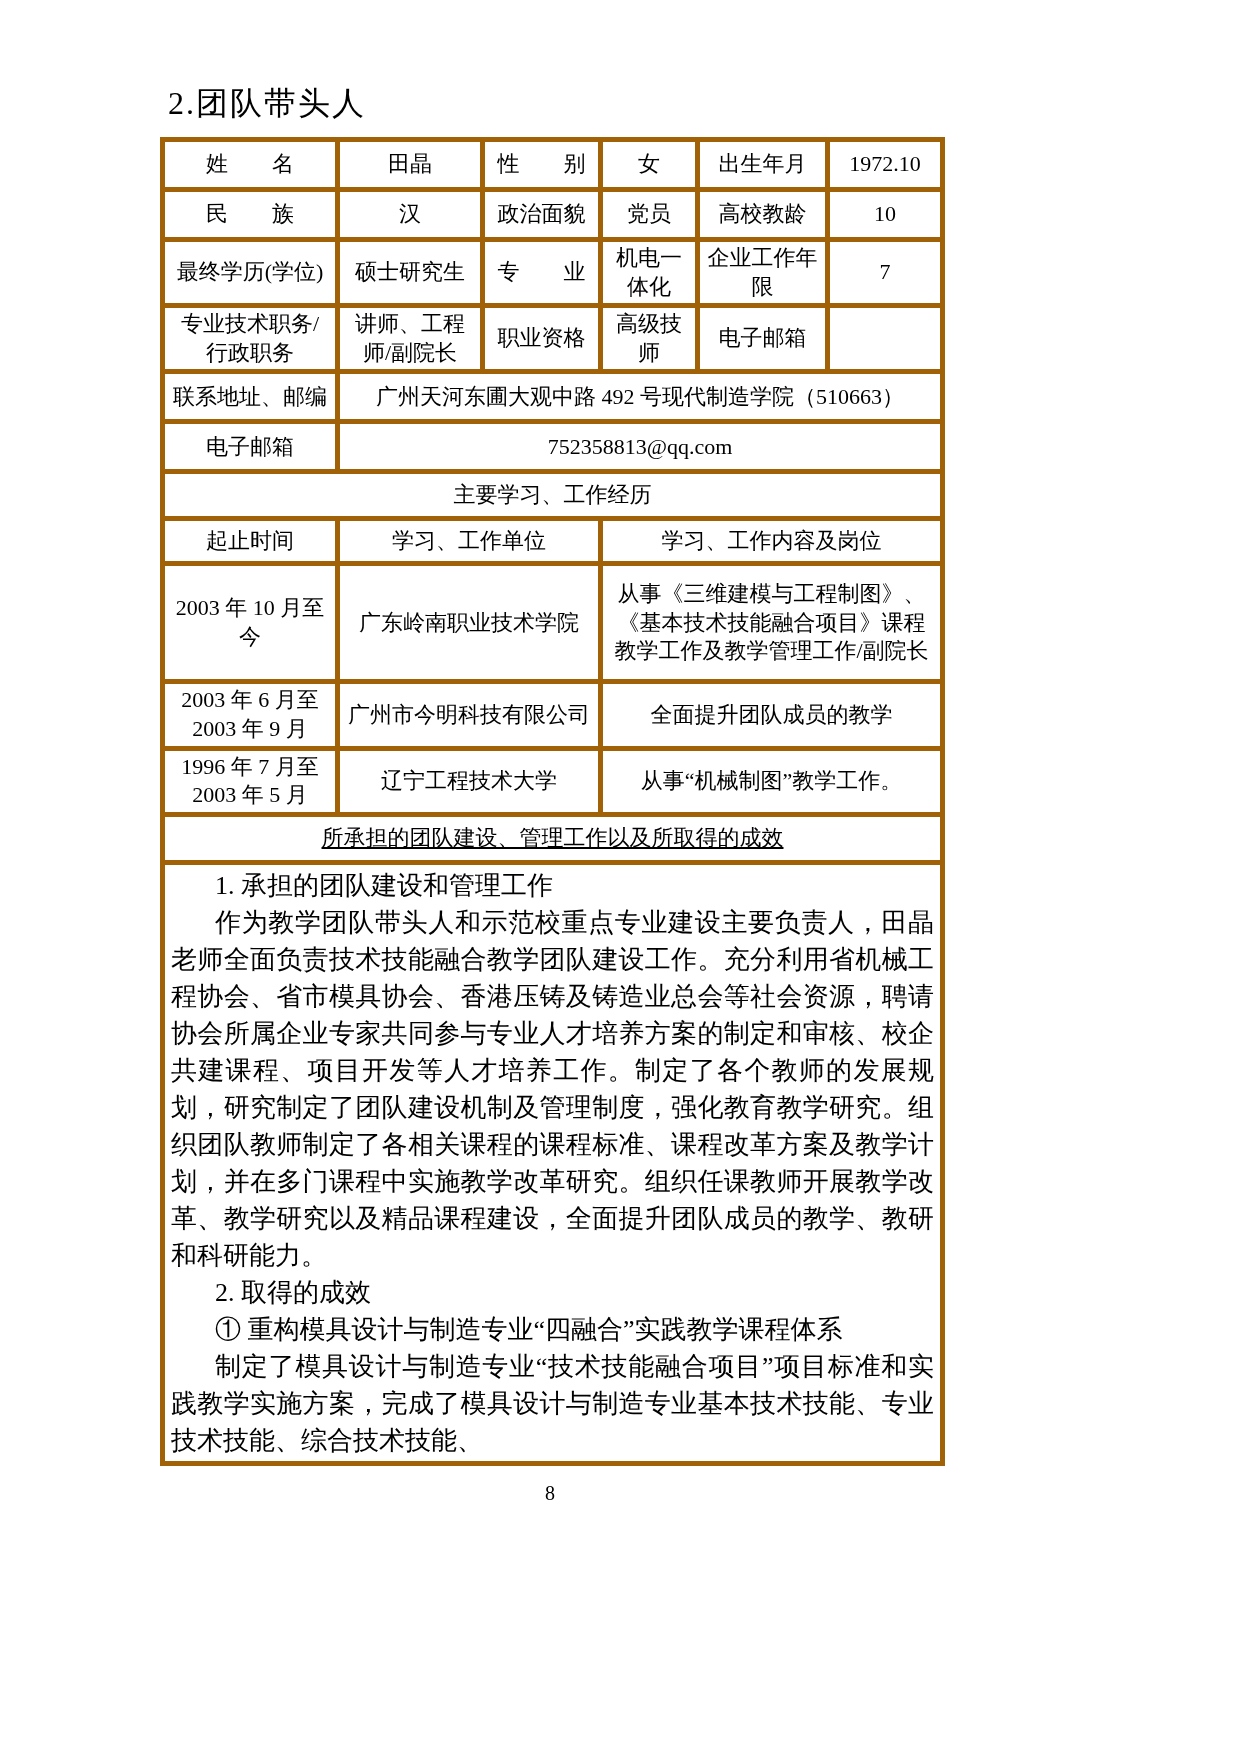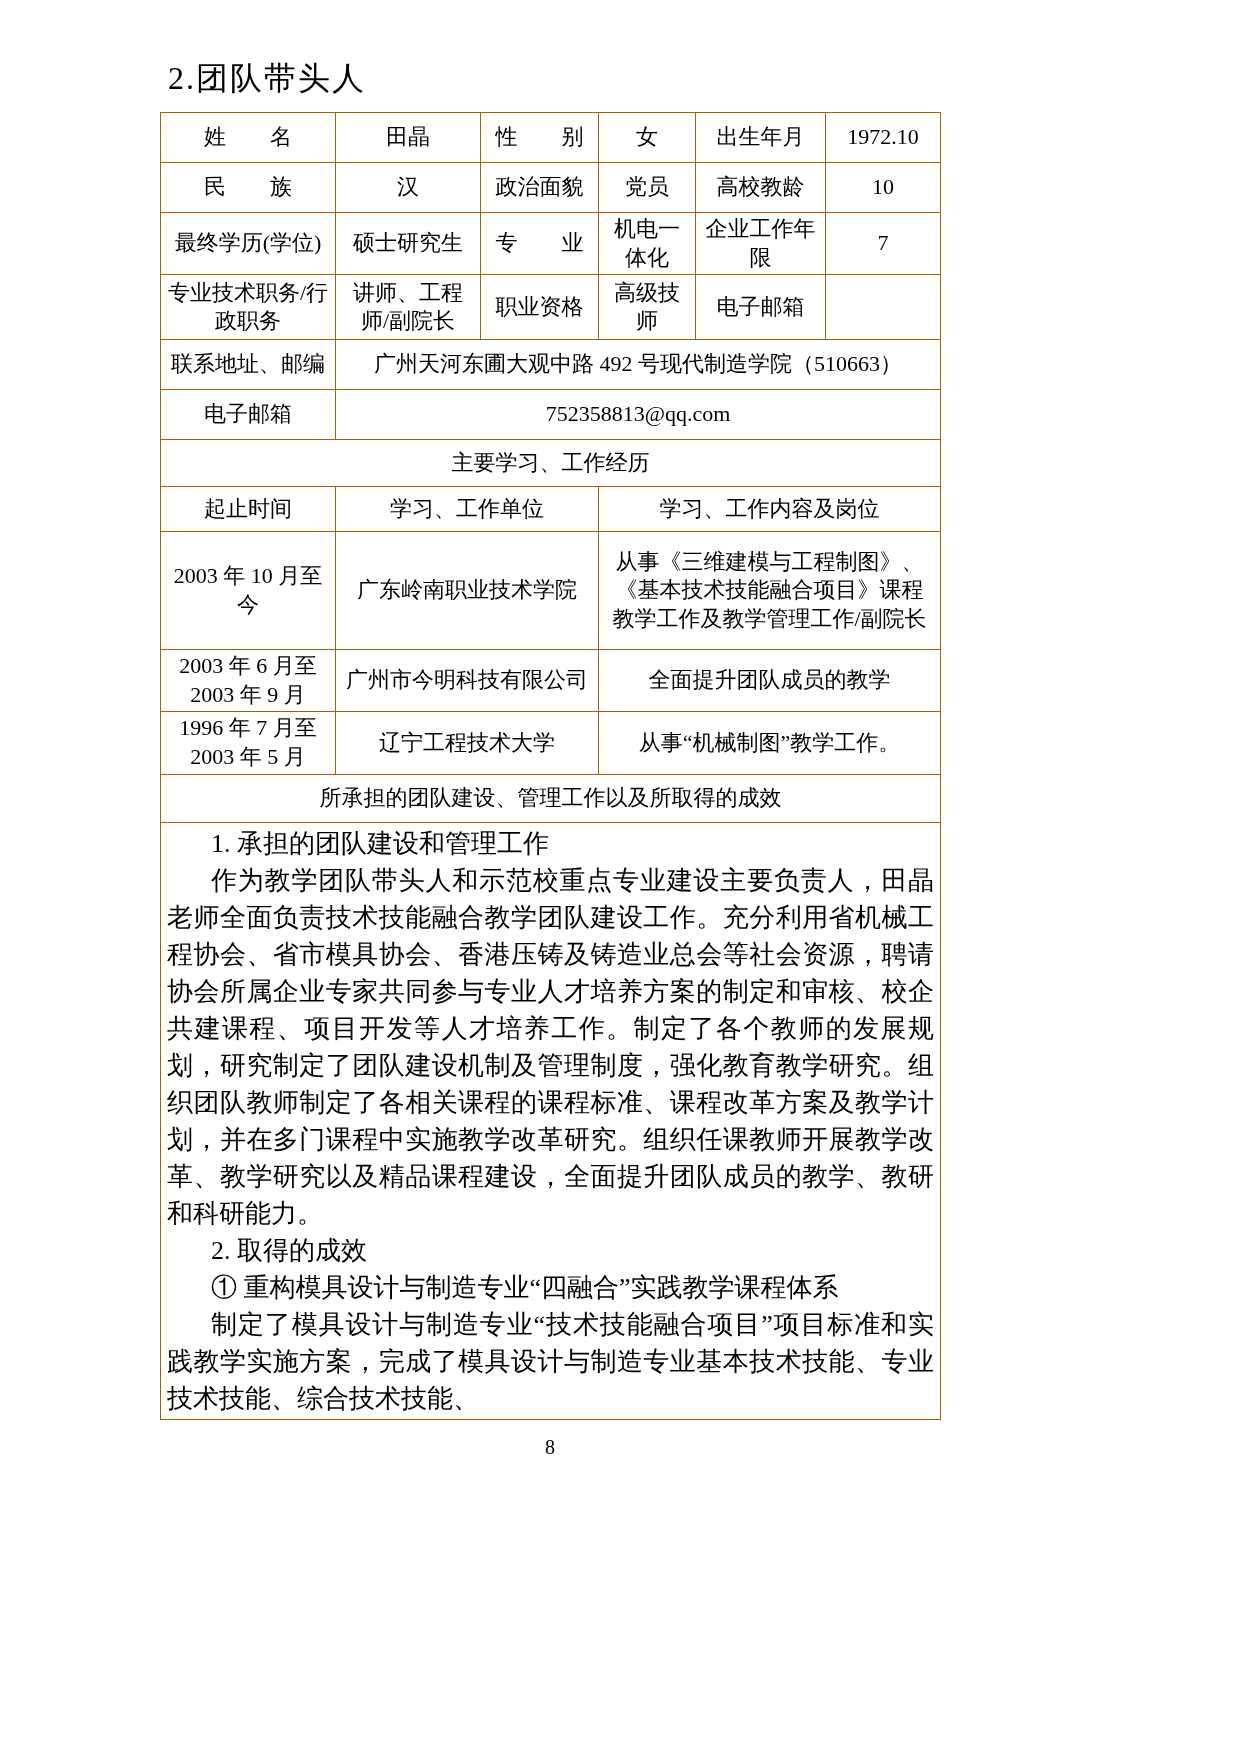--- a/index.html
+++ b/index.html
@@ -5,56 +5,56 @@
   * { margin:0; padding:0; box-sizing:border-box; }
   html,body { background:#ffffff; }
   body {
     width:1240px; height:1753px;
     font-family:"Liberation Serif","DejaVu Serif",serif;
     color:#000;
   }
   .page {
     position:relative;
     width:1240px; height:1753px;
-    padding:60px 300px 0 160px;
+    padding:85px 300px 0 160px;
     background:#fff;
     overflow:hidden;
   }
   .section-title {
     font-size:32px;
     font-weight:normal;
     letter-spacing:2px;
     padding-left:8px;
     margin-bottom:16px;
     line-height:36px;
   }
   table.form {
     border-collapse:collapse;
     width:780px;
     table-layout:fixed;
     font-size:22px;
   }
   table.form td {
-    border:1px solid #a16207;
+    border:5px solid #a16207;
     text-align:center;
     vertical-align:middle;
     padding:2px 6px;
     line-height:1.3;
     word-break:break-word;
     overflow-wrap:break-word;
   }
   tr.h50 td { height:50px; }
   tr.h57 td { height:57px; }
   tr.h65 td { height:65px; }
   tr.h47 td { height:47px; }
   tr.h45 td { height:45px; }
   tr.h118 td { height:118px; }
   tr.h62 td { height:62px; }
   tr.h60 td { height:60px; }
-  tr.h48 td { height:48px; }
+  tr.h48 td { height:48px;text-decoration:underline; }
   td.block-cell {
     height:490px;
     text-align:left;
     vertical-align:top;
     padding:10px 12px 6px 12px;
   }
   td.just { text-align:justify; }
   .para {
     font-size:26px;
     line-height:37px;

